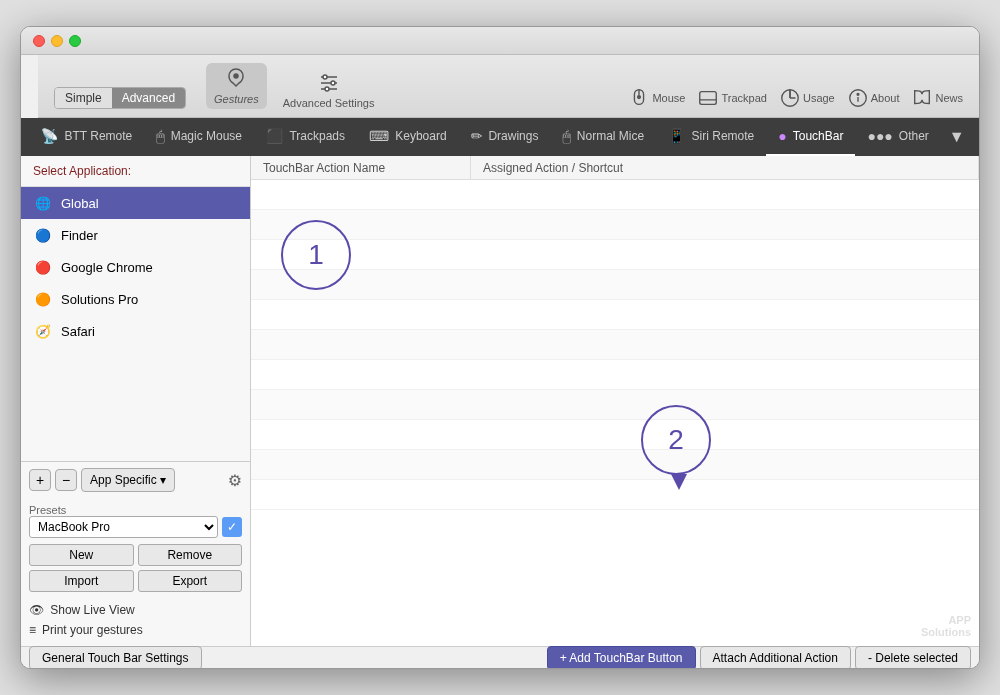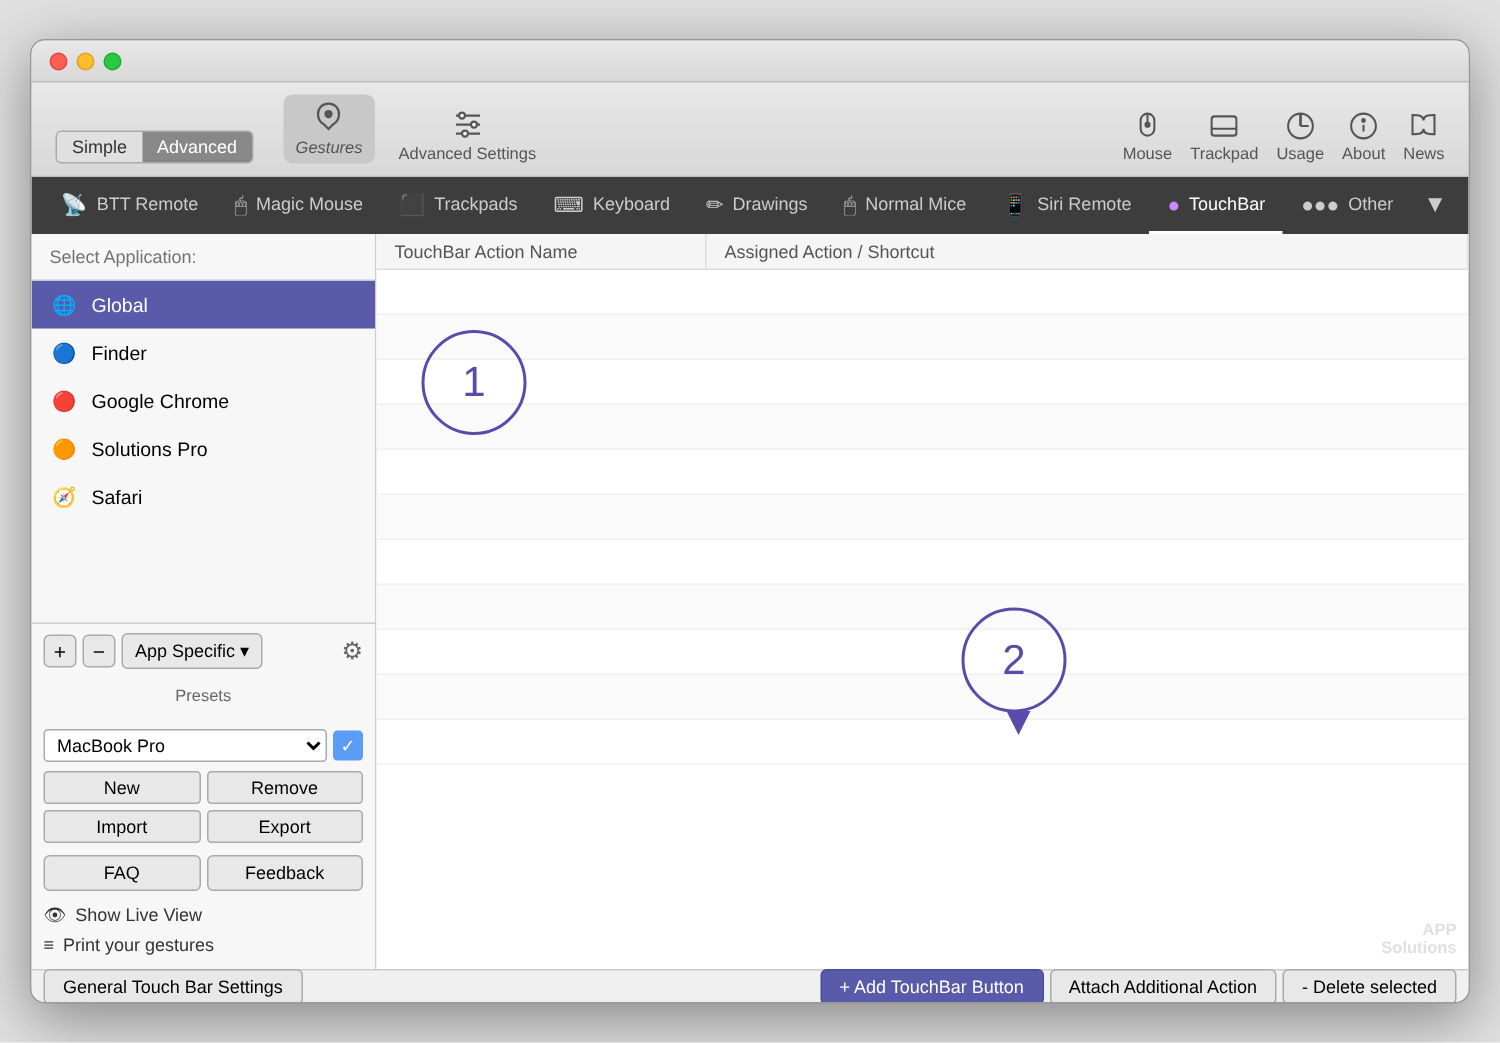--- a/index.html
+++ b/index.html
@@ -43,20 +43,21 @@
     .tl-yellow { background: #ffbd2e; border: 1px solid #dea123; }
     .tl-green { background: #28ca42; border: 1px solid #1aab29; }
     
     .toolbar {
       background: linear-gradient(to bottom, #e8e8e8, #d8d8d8);
       border-bottom: 1px solid #bbb;
       padding: 8px 16px;
       display: flex;
       align-items: flex-end;
       gap: 0;
+      margin-left: 17px;
     }
     .toolbar-left {
       display: flex;
       align-items: center;
       gap: 4px;
       margin-right: 20px;
     }
     .simple-advanced {
       display: flex;
       border: 1px solid #aaa;
@@ -101,21 +102,20 @@
       height: 24px;
     }
     .toolbar-right {
       display: flex;
       gap: 12px;
       align-items: flex-end;
       margin-left: auto;
     }
     .toolbar-right-item {
       display: flex;
-      flex-direction: column;
       align-items: center;
       font-size: 11px;
       color: #555;
       cursor: pointer;
       gap: 2px;
     }
     .toolbar-right-item svg {
       width: 22px;
       height: 22px;
     }
@@ -162,21 +162,21 @@
     .sidebar {
       width: 230px;
       background: #f7f7f7;
       border-right: 1px solid #ccc;
       display: flex;
       flex-direction: column;
     }
     .sidebar-header {
       padding: 8px 12px;
       font-size: 12px;
-      color: #737373;
+      color: #7f1d1d;
       border-bottom: 1px solid #ddd;
     }
     .sidebar-list {
       flex: 1;
       overflow-y: auto;
     }
     .sidebar-item {
       display: flex;
       align-items: center;
       gap: 8px;
@@ -227,22 +227,21 @@
     .gear-btn {
       margin-left: auto;
       cursor: pointer;
       font-size: 16px;
       color: #666;
     }
     .presets-section { padding: 4px 0; }
     .presets-label {
       font-size: 11px;
       color: #666;
-      margin-bottom: 16px;
-      text-align: center;
+      margin-bottom: 0;
     }
     .presets-select-row {
       display: flex;
       align-items: center;
       gap: 4px;
       margin-bottom: 6px;
     }
     .presets-select {
       flex: 1;
       font-size: 12px;
@@ -586,24 +585,20 @@
           </div>
           <div class="preset-action-row">
             <button class="preset-btn">New</button>
             <button class="preset-btn">Remove</button>
           </div>
           <div class="preset-action-row">
             <button class="preset-btn">Import</button>
             <button class="preset-btn">Export</button>
           </div>
         </div>
-        <div class="bottom-actions">
-          <div class="bottom-btn">FAQ</div>
-          <div class="bottom-btn">Feedback</div>
-        </div>
         <div class="show-live-row">
           <span>👁</span>
           <span>Show Live View</span>
         </div>
         <div class="print-row">
           <span>≡</span>
           <span>Print your gestures</span>
         </div>
       </div>
     </div>

